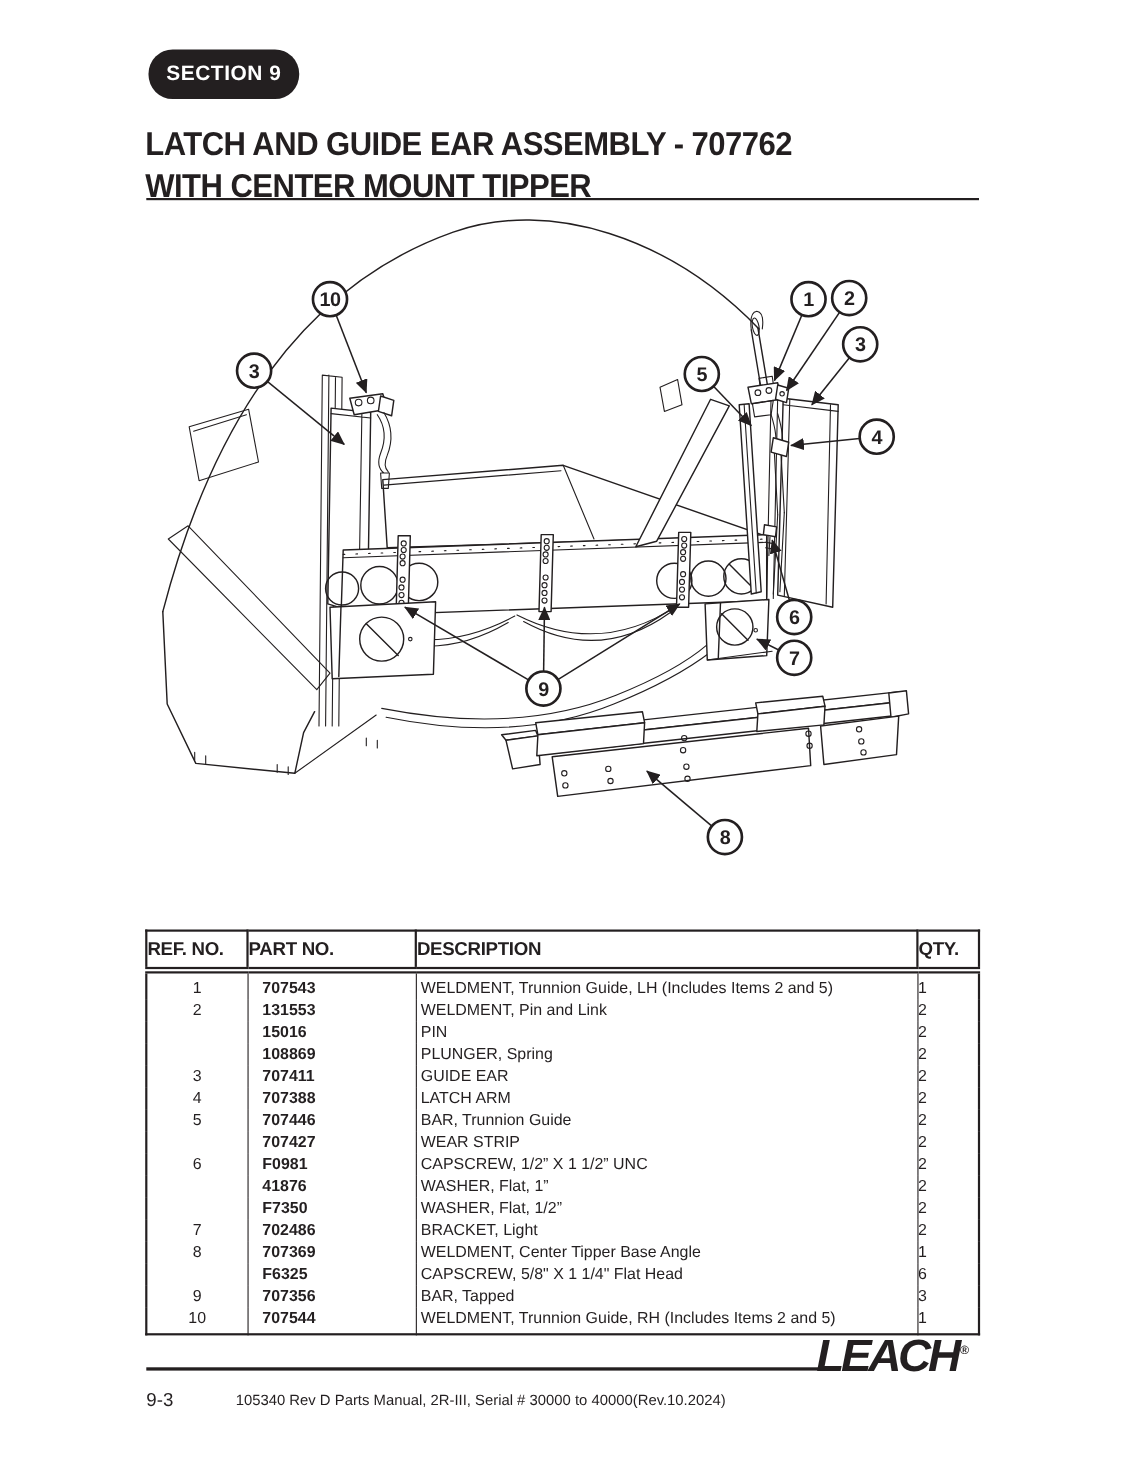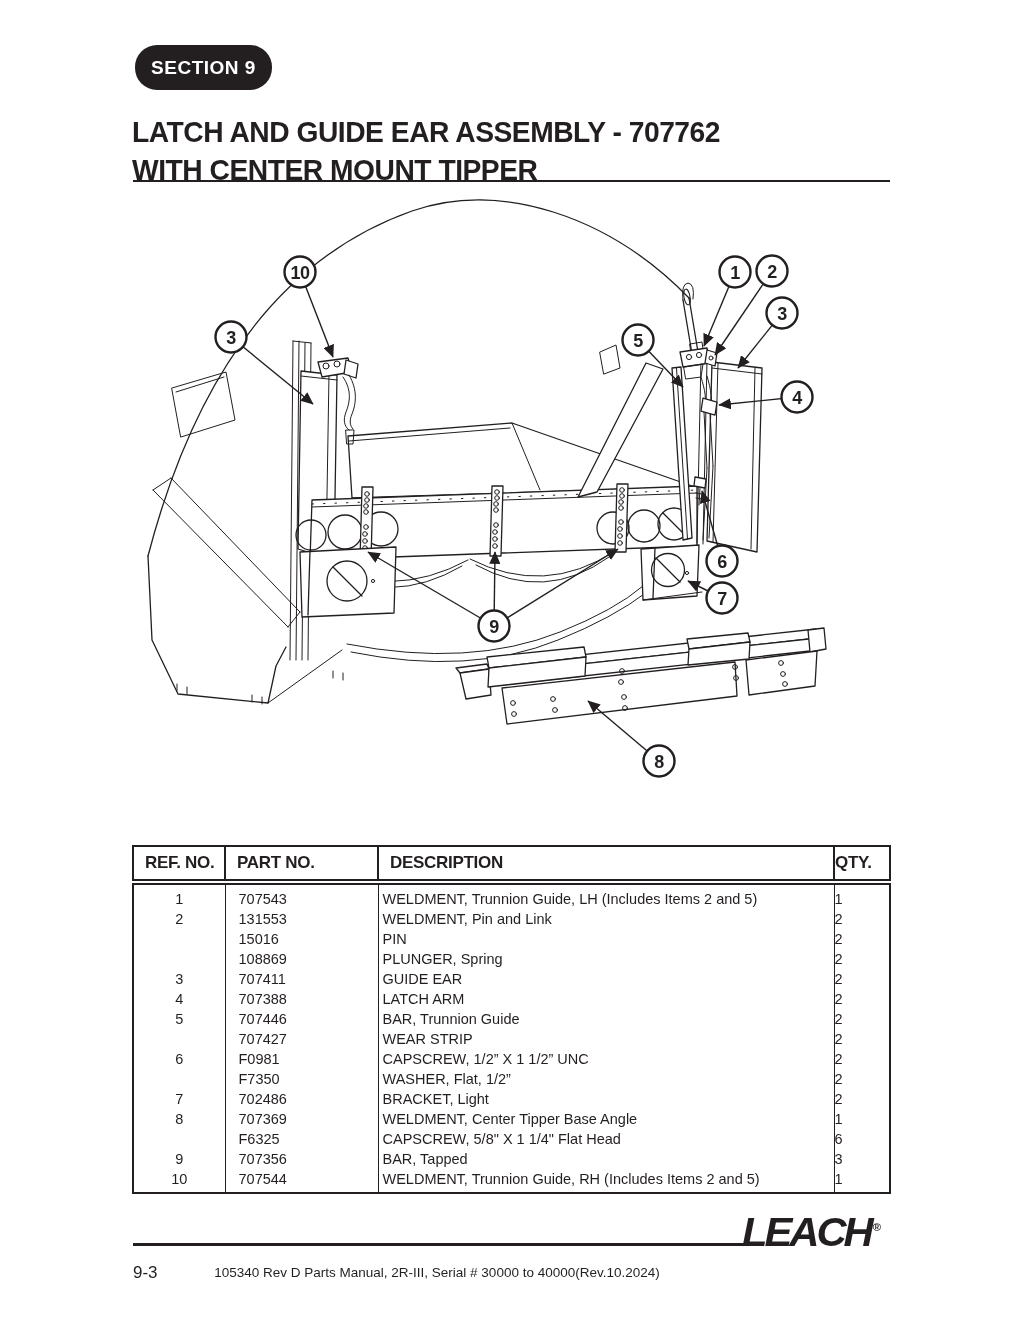--- a/index.html
+++ b/index.html
@@ -28,29 +28,29 @@
   .callout-circle{ fill:#fff; stroke:var(--ink); stroke-width:2.4; }
   .callout-text{ font-family:"Liberation Sans",sans-serif; font-weight:bold; font-size:18px;
                  fill:var(--ink); text-anchor:middle; letter-spacing:-0.5px; }
 
   .parts-table{
     position:absolute; left:132px; top:845px; width:757px;
     border-collapse:collapse; table-layout:fixed;
   }
   .parts-table th{
     border:2.5px solid var(--ink); border-bottom:6px double var(--ink);
-    font-size:17px; font-weight:bold; text-align:left; padding:5px 4px 5px 11px;
+    font-size:17px; font-weight:bold; text-align:left; padding:5px 4px 5px 0;
     height:22px; letter-spacing:-0.3px; white-space:nowrap;
   }
   .parts-table th.qty, .parts-table td.qty{ text-align:left; padding-left:0; }
   .parts-table td{
     font-size:14.5px; padding:1.5px 4px; height:17px; white-space:nowrap; overflow:hidden;
   }
   .parts-table td.ref{ text-align:center; }
-  .parts-table td.part{ padding-left:13px; }
+  .parts-table td.part{ padding-left:13px;font-weight:bold; }
   .parts-table td.desc{ padding-left:4px; }
   .parts-table col.c-ref{ width:92px; } .parts-table col.c-part{ width:153px; }
   .parts-table col.c-desc{ width:456px; } .parts-table col.c-qty{ width:56px; }
   .parts-table tbody td.ref, .parts-table tbody td.part, .parts-table tbody td.qty, .parts-table tbody td.desc{
     border-left:1.5px solid var(--ink); border-right:1.5px solid var(--ink);
   }
   .parts-table tbody{ border:2.5px solid var(--ink); }
   .parts-table tr.first td{ padding-top:5px; }
   .parts-table tr.last td{ padding-bottom:5px; }
 
@@ -352,20 +352,26 @@
           <td class="qty">2</td>
         </tr>
         <tr>
           <td class="ref">6</td>
           <td class="part">F0981</td>
           <td class="desc">CAPSCREW, 1/2” X 1 1/2” UNC</td>
           <td class="qty">2</td>
         </tr>
         <tr>
           <td class="ref"></td>
+          <td class="part">41876</td>
+          <td class="desc">WASHER, Flat, 1”</td>
+          <td class="qty">2</td>
+        </tr>
+        <tr>
+          <td class="ref"></td>
           <td class="part">F7350</td>
           <td class="desc">WASHER, Flat, 1/2”</td>
           <td class="qty">2</td>
         </tr>
         <tr>
           <td class="ref">7</td>
           <td class="part">702486</td>
           <td class="desc">BRACKET, Light</td>
           <td class="qty">2</td>
         </tr>

